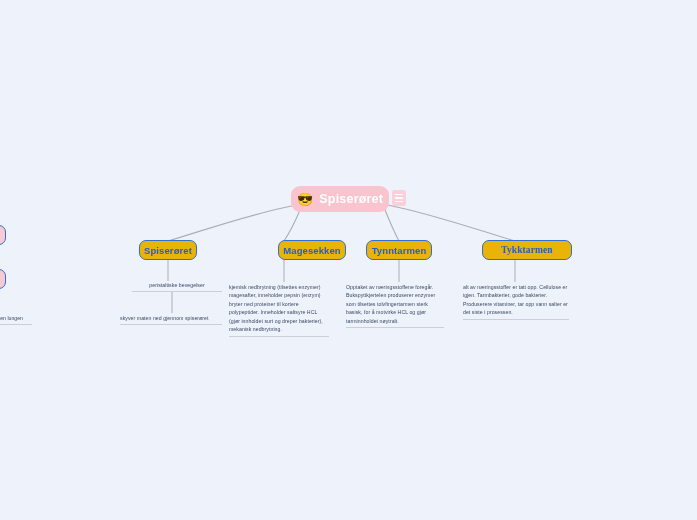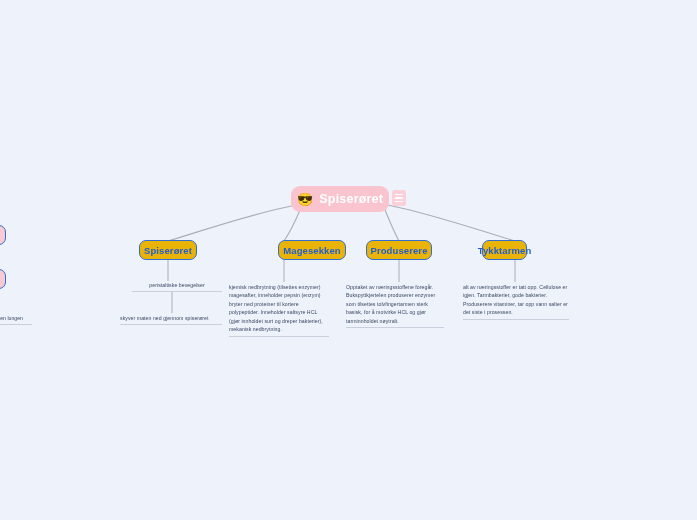--- a/index.html
+++ b/index.html
@@ -153,24 +153,24 @@
 
   <div class="node node-child" style="left:139px; top:240px; width:58px; height:20px;">
     <span>Spiserøret</span>
   </div>
 
   <div class="node node-child" style="left:250px; top:240px; width:68px; height:20px;margin-left:28px;">
     <span>Magesekken</span>
   </div>
 
   <div class="node node-child" style="left:366px; top:240px; width:66px; height:20px;">
-    <span>Produserere</span>
+    <span>Tynntarmen</span>
   </div>
 
-  <div class="node node-child" style="left:482px; top:240px; width:45px; height:20px;">
+  <div class="node node-child" style="left:482px; top:240px; width:90px; height:20px;font-family:Liberation Serif, serif;">
     <span>Tykktarmen</span>
   </div>
 
   <div class="leaf centered" style="left:132px; top:281px; width:90px;">peristaltiske bevegelser</div>
 
   <div class="leaf" style="left:120px; top:314px; width:102px;">skyver maten ned gjennom spiserøret</div>
 
   <div class="leaf" style="left:229px; top:283px; width:100px;">kjemisk nedbrytning (tilsettes enzymer) magesafter, inneholder pepsin (enzym) bryter ned proteiner til kortere polypeptider. Inneholder saltsyre HCL (gjør innholdet surt og dreper bakterier), mekanisk nedbrytning.</div>
 
   <div class="leaf" style="left:346px; top:283px; width:98px;">Opptaket av næringsstoffene foregår. Bukspyttkjertelen produserer enzymer som tilsettes tolvfingertarmen sterk basisk, for å motvirke HCL og gjør tarminnholdet nøytralt.</div>

